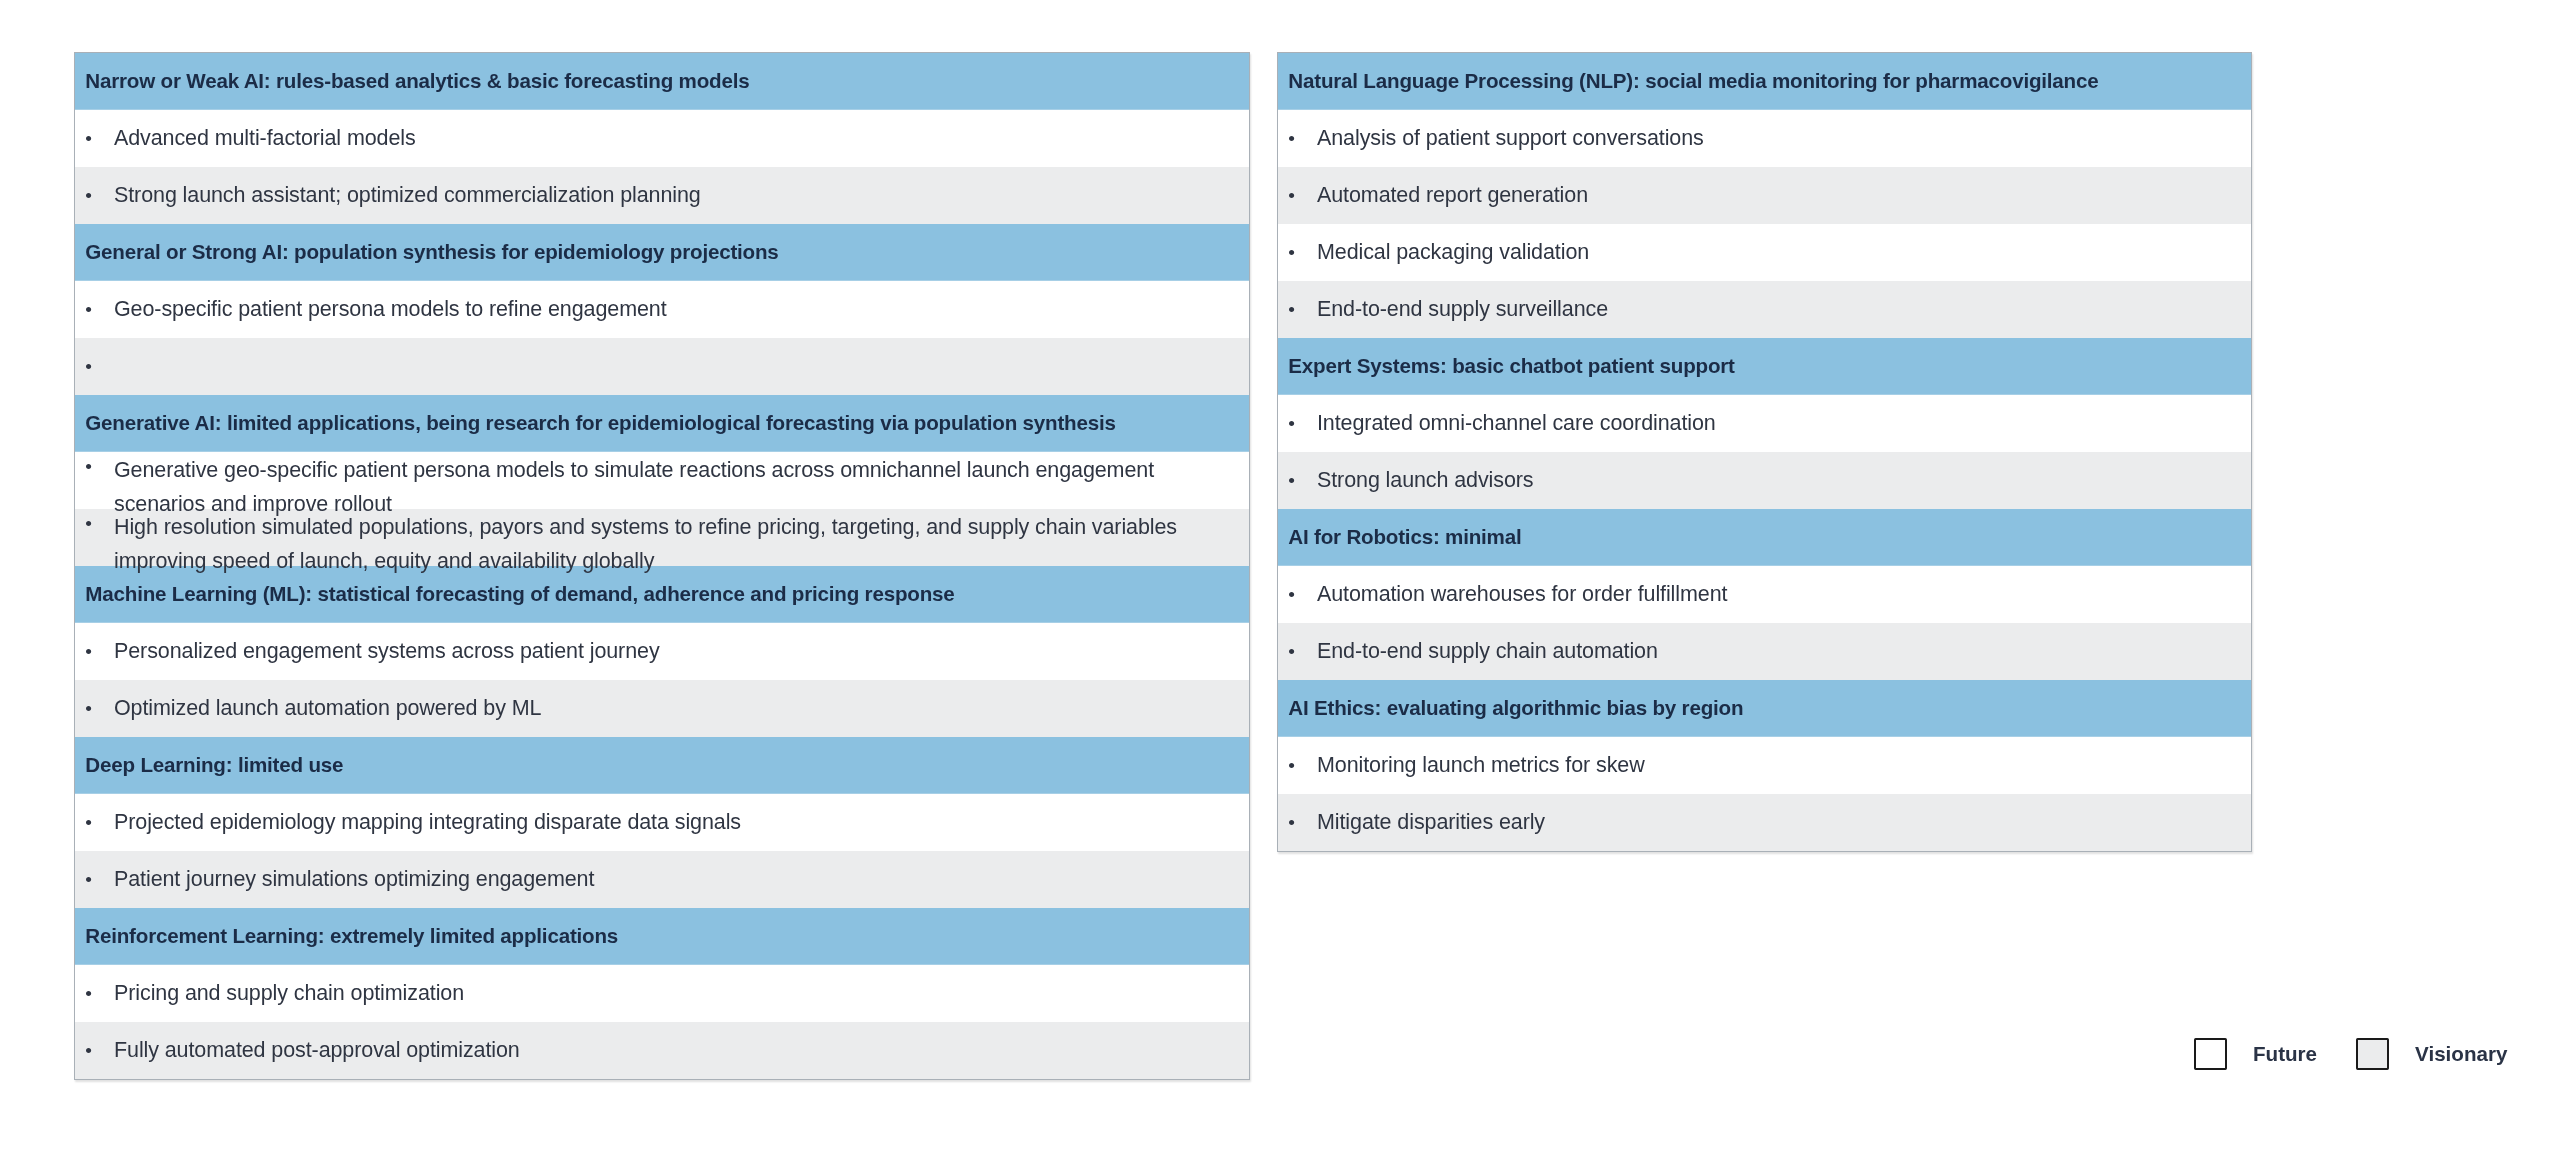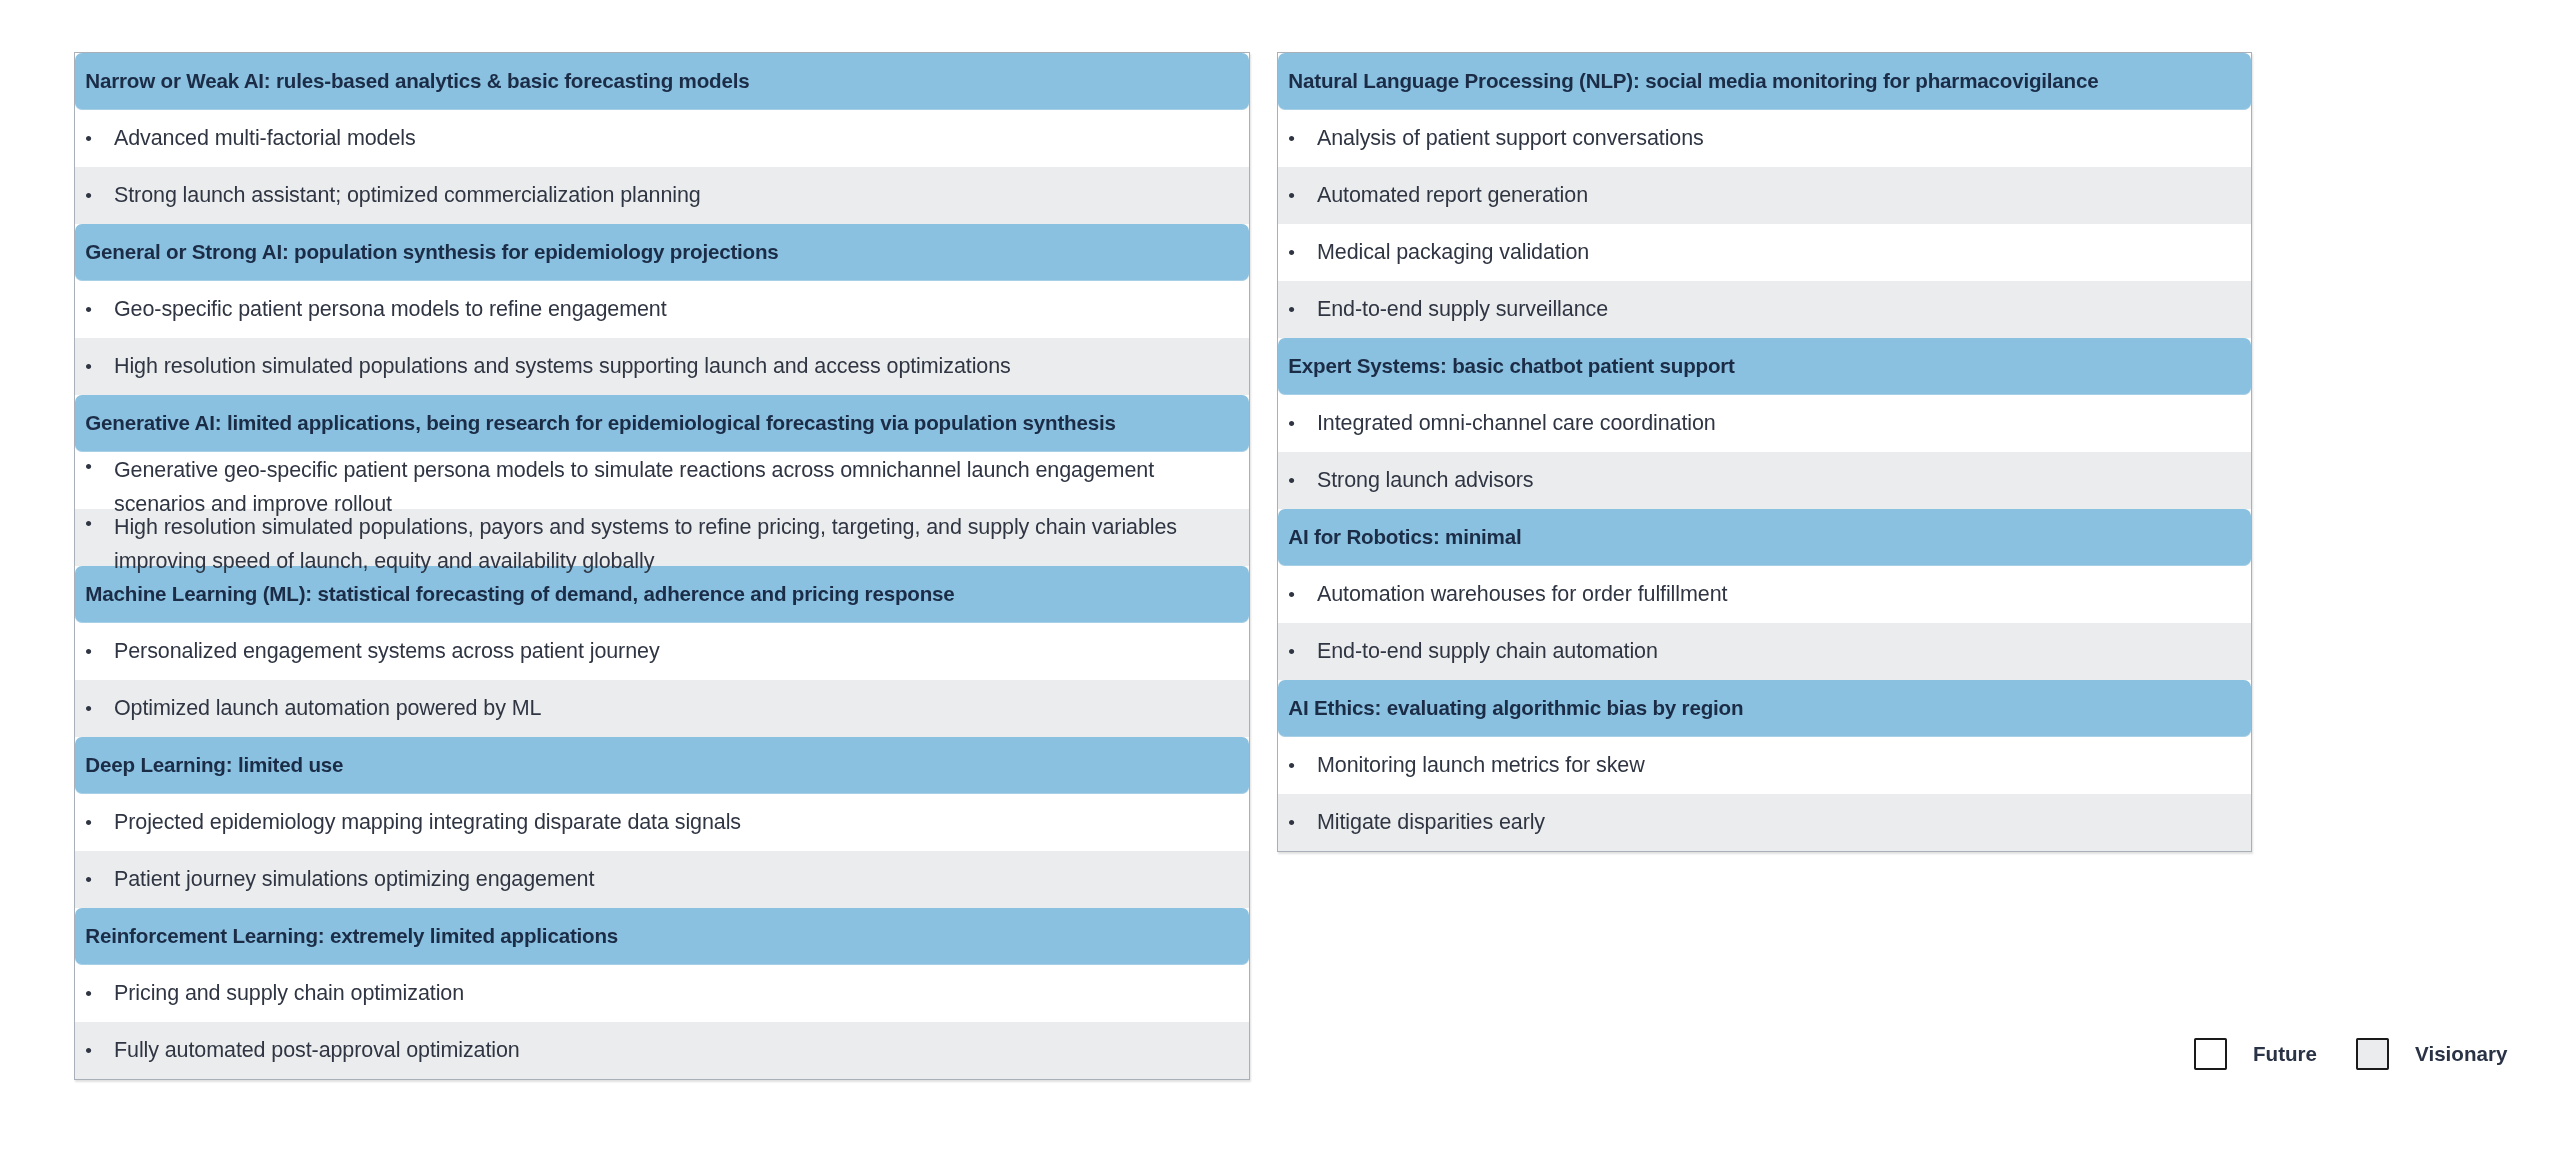--- a/index.html
+++ b/index.html
@@ -31,21 +31,20 @@
       display: flex;
       align-items: center;
       padding-left: 10.3px;
       box-sizing: border-box;
       color: #1b2c47;
       font-weight: bold;
       font-size: 20.6px;
       letter-spacing: -0.2px;
       white-space: nowrap;
       border-bottom: 0.9px solid #a7cfe6;
-      border-radius: 7px;
     }
     .row {
       height: 57px;
       display: flex;
       align-items: center;
       box-sizing: border-box;
       color: #2f3542;
       font-size: 21.5px;
       letter-spacing: -0.1px;
     }
@@ -119,21 +118,20 @@
       <span class="bullet">•</span>
       <span class="text">Strong launch assistant; optimized commercialization planning</span>
     </div>
     <div class="section-header">General or Strong AI: population synthesis for epidemiology projections</div>
     <div class="row future">
       <span class="bullet">•</span>
       <span class="text">Geo-specific patient persona models to refine engagement</span>
     </div>
     <div class="row visionary">
       <span class="bullet">•</span>
-      <span class="text">High resolution simulated populations and systems supporting launch and access optimizations</span>
     </div>
     <div class="section-header">Generative AI: limited applications, being research for epidemiological forecasting via population synthesis</div>
     <div class="row future multiline">
       <span class="bullet">•</span>
       <span class="text">Generative geo-specific patient persona models to simulate reactions across omnichannel launch engagement scenarios and improve rollout</span>
     </div>
     <div class="row visionary multiline">
       <span class="bullet">•</span>
       <span class="text">High resolution simulated populations, payors and systems to refine pricing, targeting, and supply chain variables improving speed of launch, equity and availability globally</span>
     </div>

